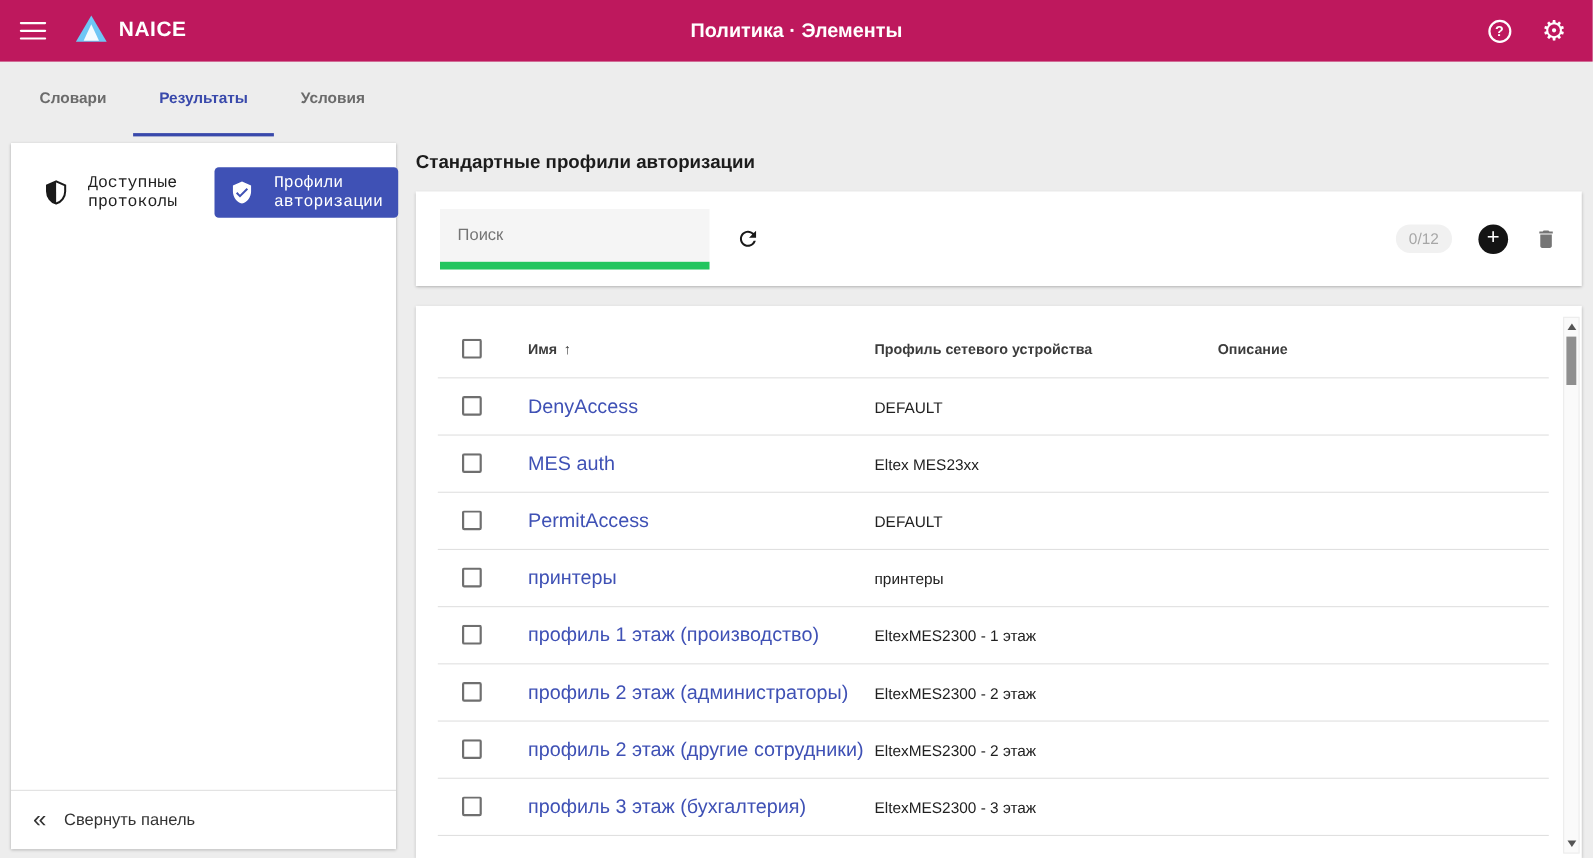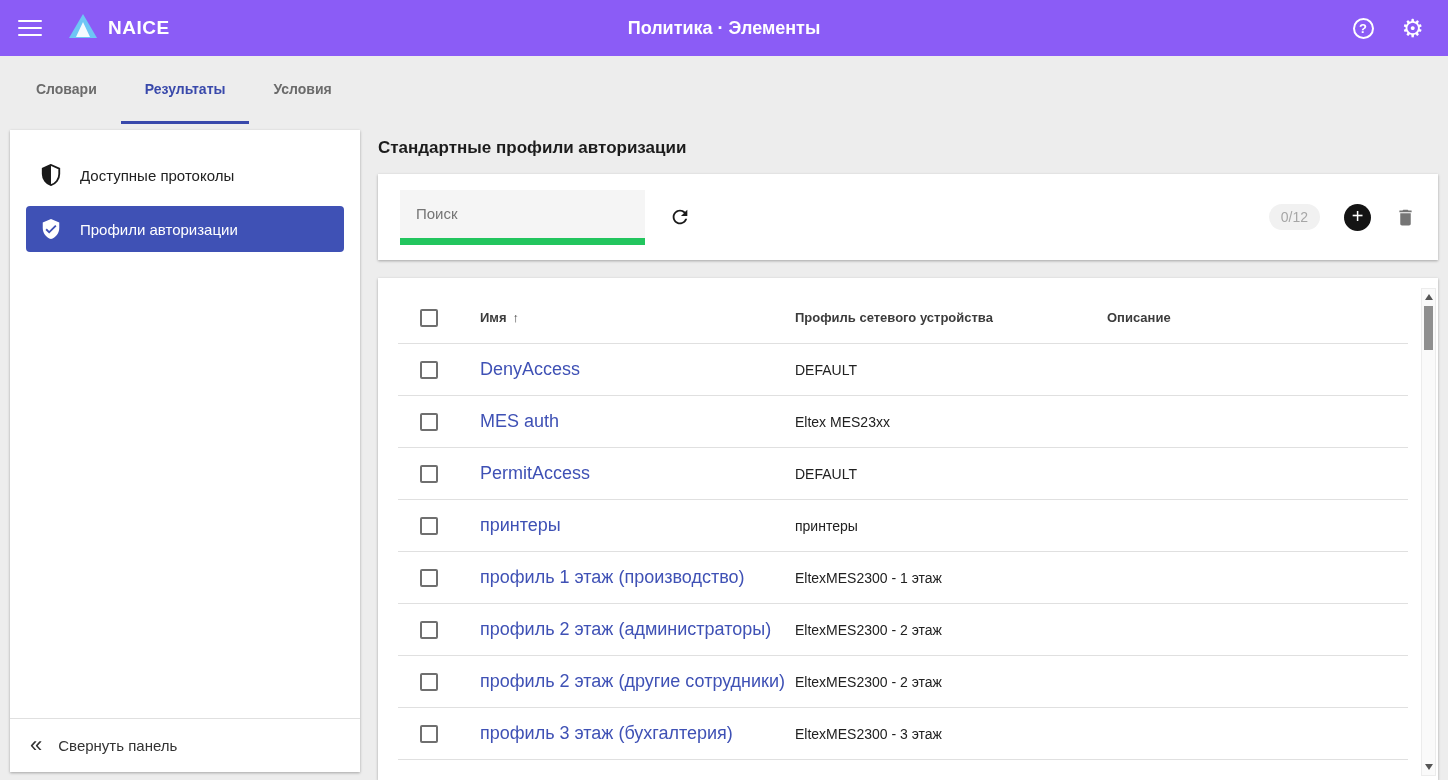--- a/index.html
+++ b/index.html
@@ -3,21 +3,21 @@
 <meta charset="utf-8">
 <style>
   * { margin:0; padding:0; box-sizing:border-box; }
   html,body {
     width:1448px; height:780px; overflow:hidden;
     font-family:"Liberation Sans","DejaVu Sans",sans-serif;
     background:#ededed; color:#212121;
   }
   
   .appbar {
-    height:56px; background:#8b5cf6; color:#fff;
+    height:56px; background:#be185d; color:#fff;
     display:flex; align-items:center; padding:0 18px; position:relative;
   }
   .hamburger { width:24px; display:flex; flex-direction:column; gap:5px; cursor:pointer; }
   .hamburger span { height:2px; background:#fff; border-radius:1px; }
   .brand { display:flex; align-items:center; gap:10px; margin-left:26px; }
   .brand-name { font-size:19px; font-weight:bold; letter-spacing:.5px; }
   .appbar-title {
     position:absolute; left:50%; transform:translateX(-50%);
     font-size:18px; font-weight:bold; white-space:nowrap;
   }
@@ -37,21 +37,21 @@
   }
   .tab.active { color:#3949ab; border-bottom-color:#3949ab; }
   
   .layout { display:flex; height:656px; padding:0 10px; gap:18px; }
   
   .sidebar {
     width:350px; background:#fff; margin-top:6px; margin-bottom:8px;
     box-shadow:0 1px 3px rgba(0,0,0,.2), 0 1px 2px rgba(0,0,0,.12);
     display:flex; flex-direction:column;
   }
-  .side-items { padding:22px 16px 0; display:flex; flex-direction:column; gap:8px; }
+  .side-items { padding:22px 16px 0; display:flex; flex-direction:row; gap:20px;font-family:Liberation Mono, monospace; }
   .side-item {
     height:46px; display:flex; align-items:center; gap:18px;
     padding:0 14px; border-radius:4px; font-size:15px; color:#212121; cursor:pointer;
   }
   .side-item.active { background:#3f51b5; color:#fff; }
   .side-item .icon { width:22px; height:24px; display:flex; align-items:center; justify-content:center; }
   .collapse-row {
     margin-top:auto; border-top:1px solid #e0e0e0; height:54px;
     display:flex; align-items:center; gap:16px; padding:0 20px;
     font-size:15px; color:#333; cursor:pointer;

